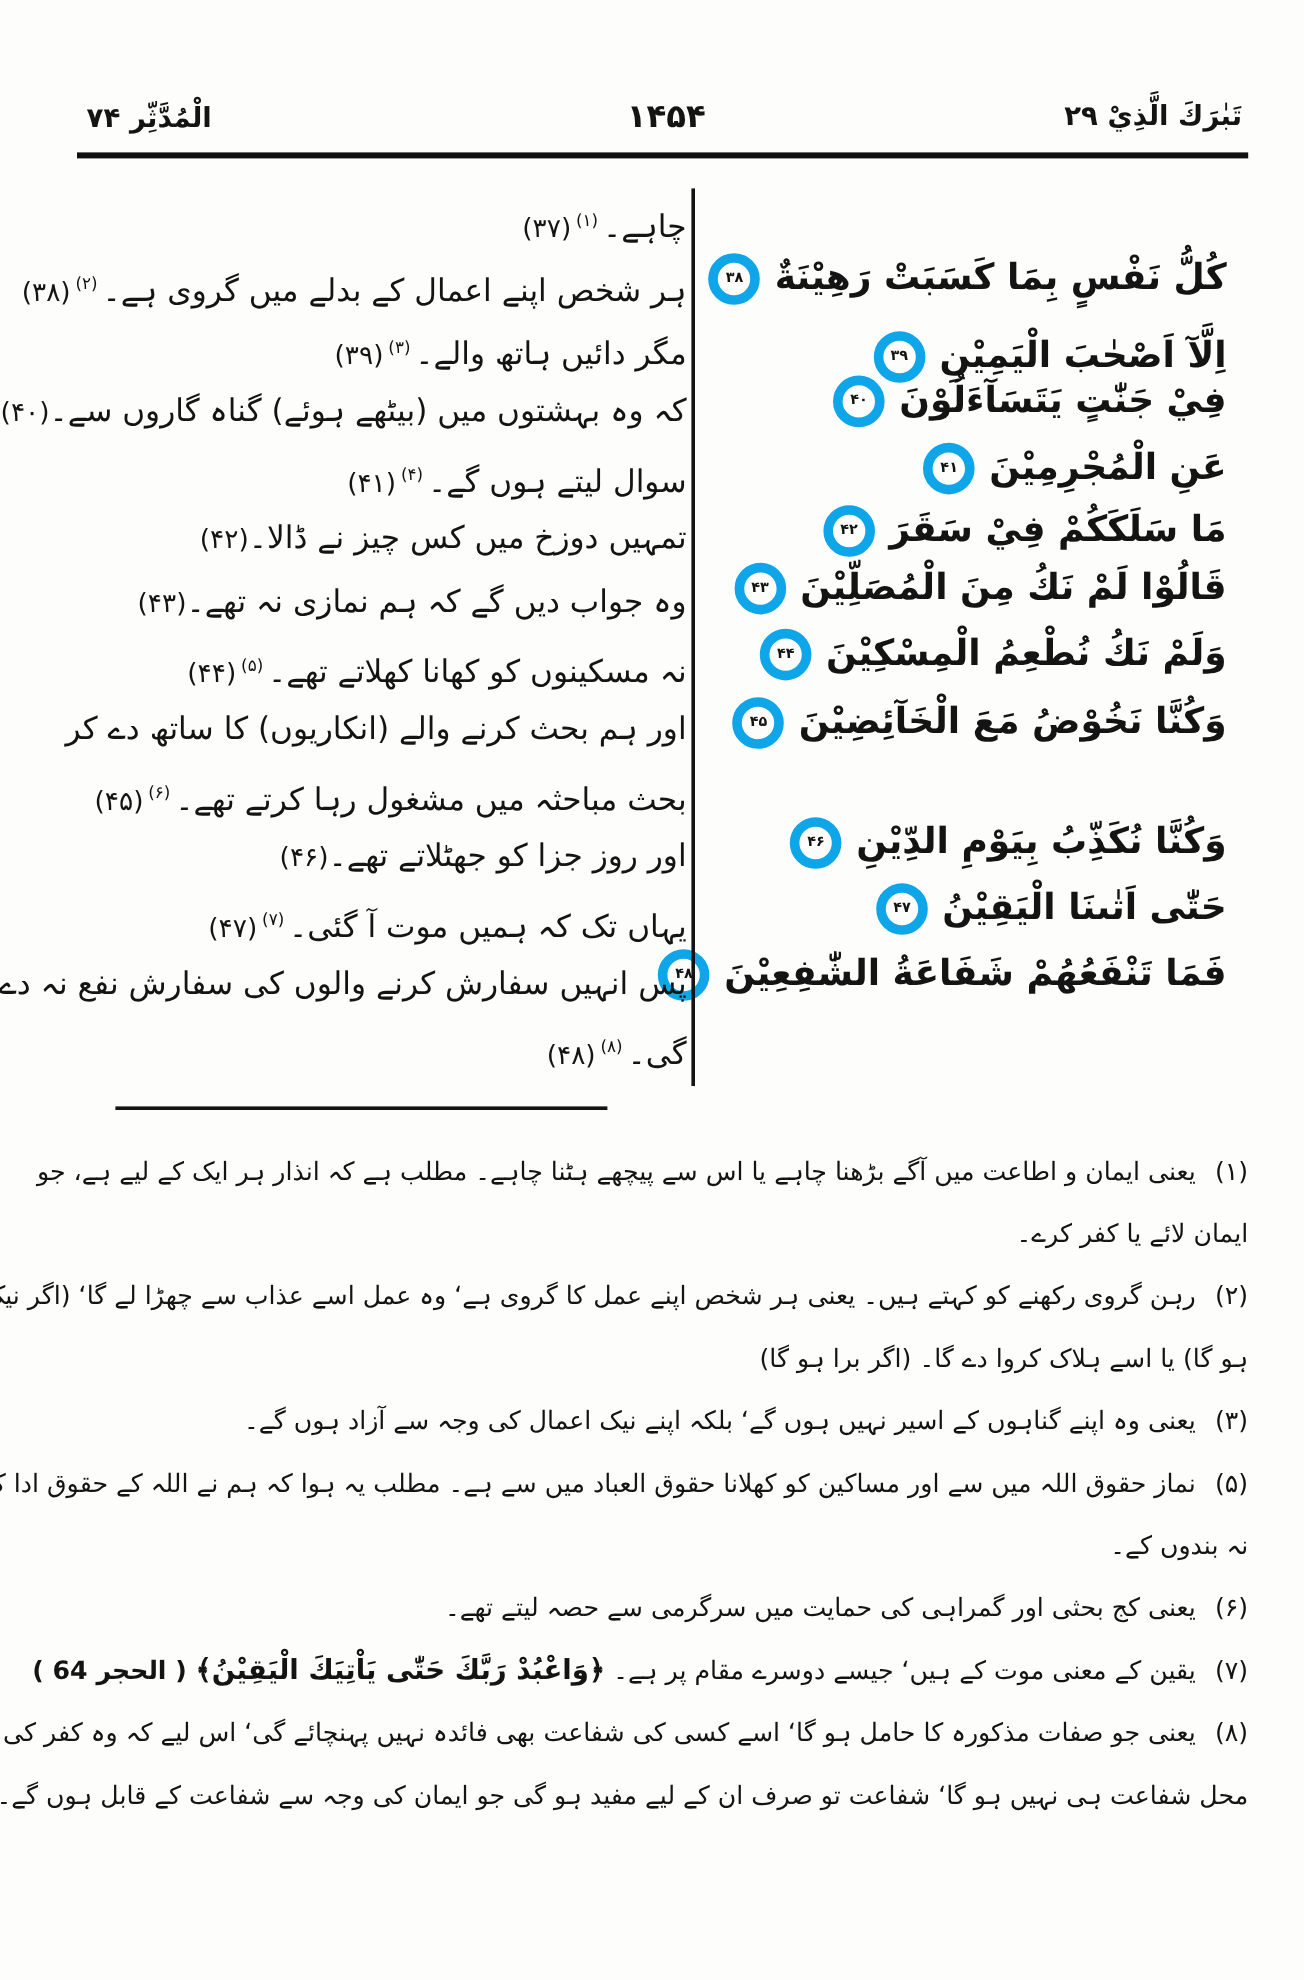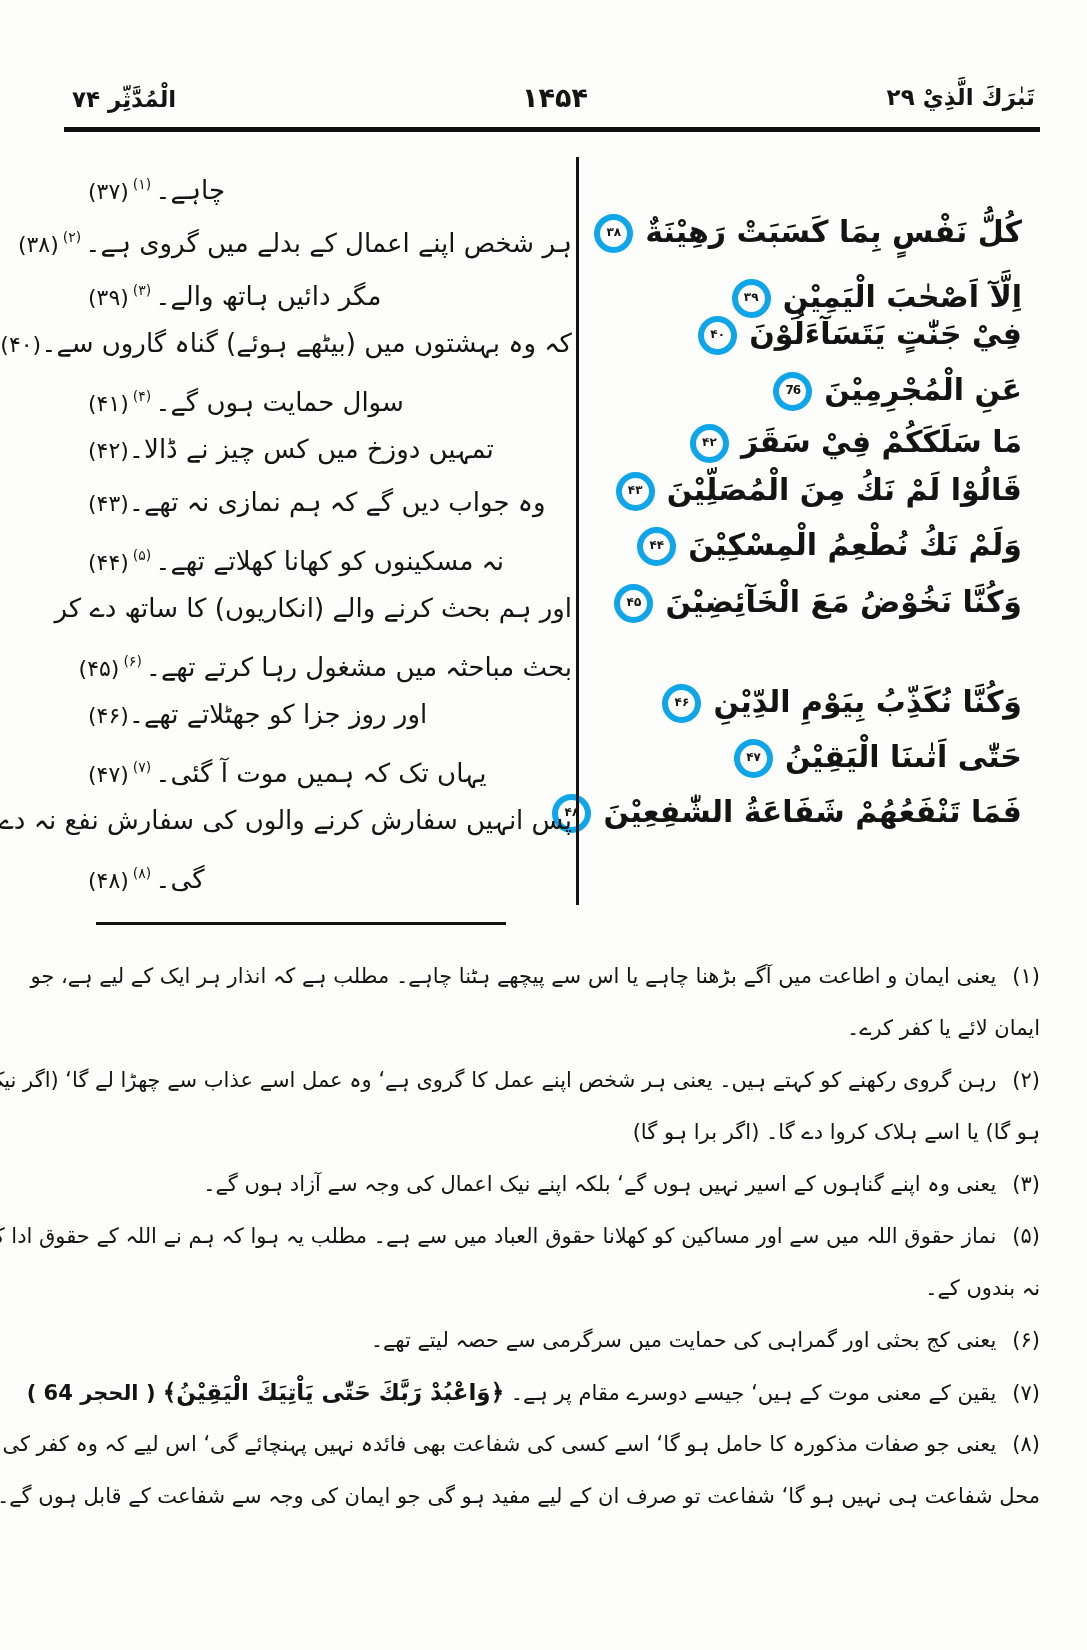--- a/index.html
+++ b/index.html
@@ -15,28 +15,28 @@
   .hdr-left{position:absolute; top:86px; left:72px; font-size:23px; font-weight:bold; white-space:nowrap;text-align:center;}
   .hdr-rule{position:absolute; top:127px; left:64px; width:976px; height:5px; background:#101010;}
   
   .quran{position:absolute; top:0; right:47px; width:445px;}
   .ayah{
     position:absolute; right:18px; height:44px; line-height:44px;
     white-space:nowrap; font-size:30px; font-weight:bold; text-align:right;
   }
   .ayah-num{
     display:inline-block; width:27px; height:27px; line-height:24px;
-    border:6px solid #0ea5e9; border-radius:50%;
+    border:8px solid #0ea5e9; border-radius:50%;
     font-size:12px; font-weight:bold; text-align:center;
     vertical-align:middle; margin-right:12px; letter-spacing:-1px;
   }
   
   .divider{position:absolute; left:576px; top:157px; width:3px; height:748px; background:#141414;}
   
-  .urdu{position:absolute; top:158px; left:88px; width:484px; text-align:left;}
+  .urdu{position:absolute; top:158px; left:88px; width:484px; text-align:right;}
   .urdu-line{height:53px; line-height:53px; white-space:nowrap; font-size:26px;}
   .fn-sup{font-size:14px; vertical-align:super; margin:0 4px; letter-spacing:-1px;}
   .verse-num{font-size:22px; letter-spacing:-1px;}
   
   .fn-rule{position:absolute; top:922px; left:96px; width:410px; height:3px; background:#141414;}
   
   .footnotes{position:absolute; top:950px; right:47px; width:996px; }
   .fn-line{height:52px; line-height:52px; white-space:nowrap; font-size:21px;}
   .fn-num{margin-left:16px; letter-spacing:-1px;}
   .fn-ar{font-weight:bold; font-size:23px;}
@@ -49,38 +49,38 @@
 
   <div class="hdr-right">تَبٰرَكَ الَّذِيْ ۲۹</div>
   <div class="hdr-center">۱۴۵۴</div>
   <div class="hdr-left">الْمُدَّثِّر ۷۴</div>
   <div class="hdr-rule"></div>
 
   <div class="quran">
     <div class="ayah" style="top:210px"><span>كُلُّ نَفْسٍ بِمَا كَسَبَتْ رَهِيْنَةٌ</span><span class="ayah-num">۳۸</span></div>
     <div class="ayah" style="top:275px"><span>اِلَّآ اَصْحٰبَ الْيَمِيْنِ</span><span class="ayah-num">۳۹</span></div>
     <div class="ayah" style="top:312px"><span>فِيْ جَنّٰتٍ يَتَسَآءَلُوْنَ</span><span class="ayah-num">۴۰</span></div>
-    <div class="ayah" style="top:368px"><span>عَنِ الْمُجْرِمِيْنَ</span><span class="ayah-num">76</span></div>
+    <div class="ayah" style="top:368px"><span>عَنِ الْمُجْرِمِيْنَ</span><span class="ayah-num">۴۱</span></div>
     <div class="ayah" style="top:420px"><span>مَا سَلَكَكُمْ فِيْ سَقَرَ</span><span class="ayah-num">۴۲</span></div>
     <div class="ayah" style="top:468px"><span>قَالُوْا لَمْ نَكُ مِنَ الْمُصَلِّيْنَ</span><span class="ayah-num">۴۳</span></div>
     <div class="ayah" style="top:523px"><span>وَلَمْ نَكُ نُطْعِمُ الْمِسْكِيْنَ</span><span class="ayah-num">۴۴</span></div>
     <div class="ayah" style="top:580px"><span>وَكُنَّا نَخُوْضُ مَعَ الْخَآئِضِيْنَ</span><span class="ayah-num">۴۵</span></div>
     <div class="ayah" style="top:680px"><span>وَكُنَّا نُكَذِّبُ بِيَوْمِ الدِّيْنِ</span><span class="ayah-num">۴۶</span></div>
     <div class="ayah" style="top:735px"><span>حَتّٰى اَتٰىنَا الْيَقِيْنُ</span><span class="ayah-num">۴۷</span></div>
     <div class="ayah" style="top:790px"><span>فَمَا تَنْفَعُهُمْ شَفَاعَةُ الشّٰفِعِيْنَ</span><span class="ayah-num">۴۸</span></div>
   </div>
 
   <div class="divider"></div>
 
   <div class="urdu">
     <div class="urdu-line"><span>چاہے۔</span><span class="fn-sup">(۱)</span><span class="verse-num">(۳۷)</span></div>
     <div class="urdu-line"><span>ہر شخص اپنے اعمال کے بدلے میں گروی ہے۔</span><span class="fn-sup">(۲)</span><span class="verse-num">(۳۸)</span></div>
     <div class="urdu-line"><span>مگر دائیں ہاتھ والے۔</span><span class="fn-sup">(۳)</span><span class="verse-num">(۳۹)</span></div>
     <div class="urdu-line"><span>کہ وہ بہشتوں میں (بیٹھے ہوئے) گناہ گاروں سے۔</span><span class="verse-num">(۴۰)</span></div>
-    <div class="urdu-line"><span>سوال حمایت ہوں گے۔</span><span class="fn-sup">(۴)</span><span class="verse-num">(۴۱)</span></div>
+    <div class="urdu-line"><span>سوال لیتے ہوں گے۔</span><span class="fn-sup">(۴)</span><span class="verse-num">(۴۱)</span></div>
     <div class="urdu-line"><span>تمہیں دوزخ میں کس چیز نے ڈالا۔</span><span class="verse-num">(۴۲)</span></div>
     <div class="urdu-line"><span>وہ جواب دیں گے کہ ہم نمازی نہ تھے۔</span><span class="verse-num">(۴۳)</span></div>
     <div class="urdu-line"><span>نہ مسکینوں کو کھانا کھلاتے تھے۔</span><span class="fn-sup">(۵)</span><span class="verse-num">(۴۴)</span></div>
     <div class="urdu-line"><span>اور ہم بحث کرنے والے (انکاریوں) کا ساتھ دے کر</span></div>
     <div class="urdu-line"><span>بحث مباحثہ میں مشغول رہا کرتے تھے۔</span><span class="fn-sup">(۶)</span><span class="verse-num">(۴۵)</span></div>
     <div class="urdu-line"><span>اور روز جزا کو جھٹلاتے تھے۔</span><span class="verse-num">(۴۶)</span></div>
     <div class="urdu-line"><span>یہاں تک کہ ہمیں موت آ گئی۔</span><span class="fn-sup">(۷)</span><span class="verse-num">(۴۷)</span></div>
     <div class="urdu-line"><span>پس انہیں سفارش کرنے والوں کی سفارش نفع نہ دے</span></div>
     <div class="urdu-line"><span>گی۔</span><span class="fn-sup">(۸)</span><span class="verse-num">(۴۸)</span></div>
   </div>

